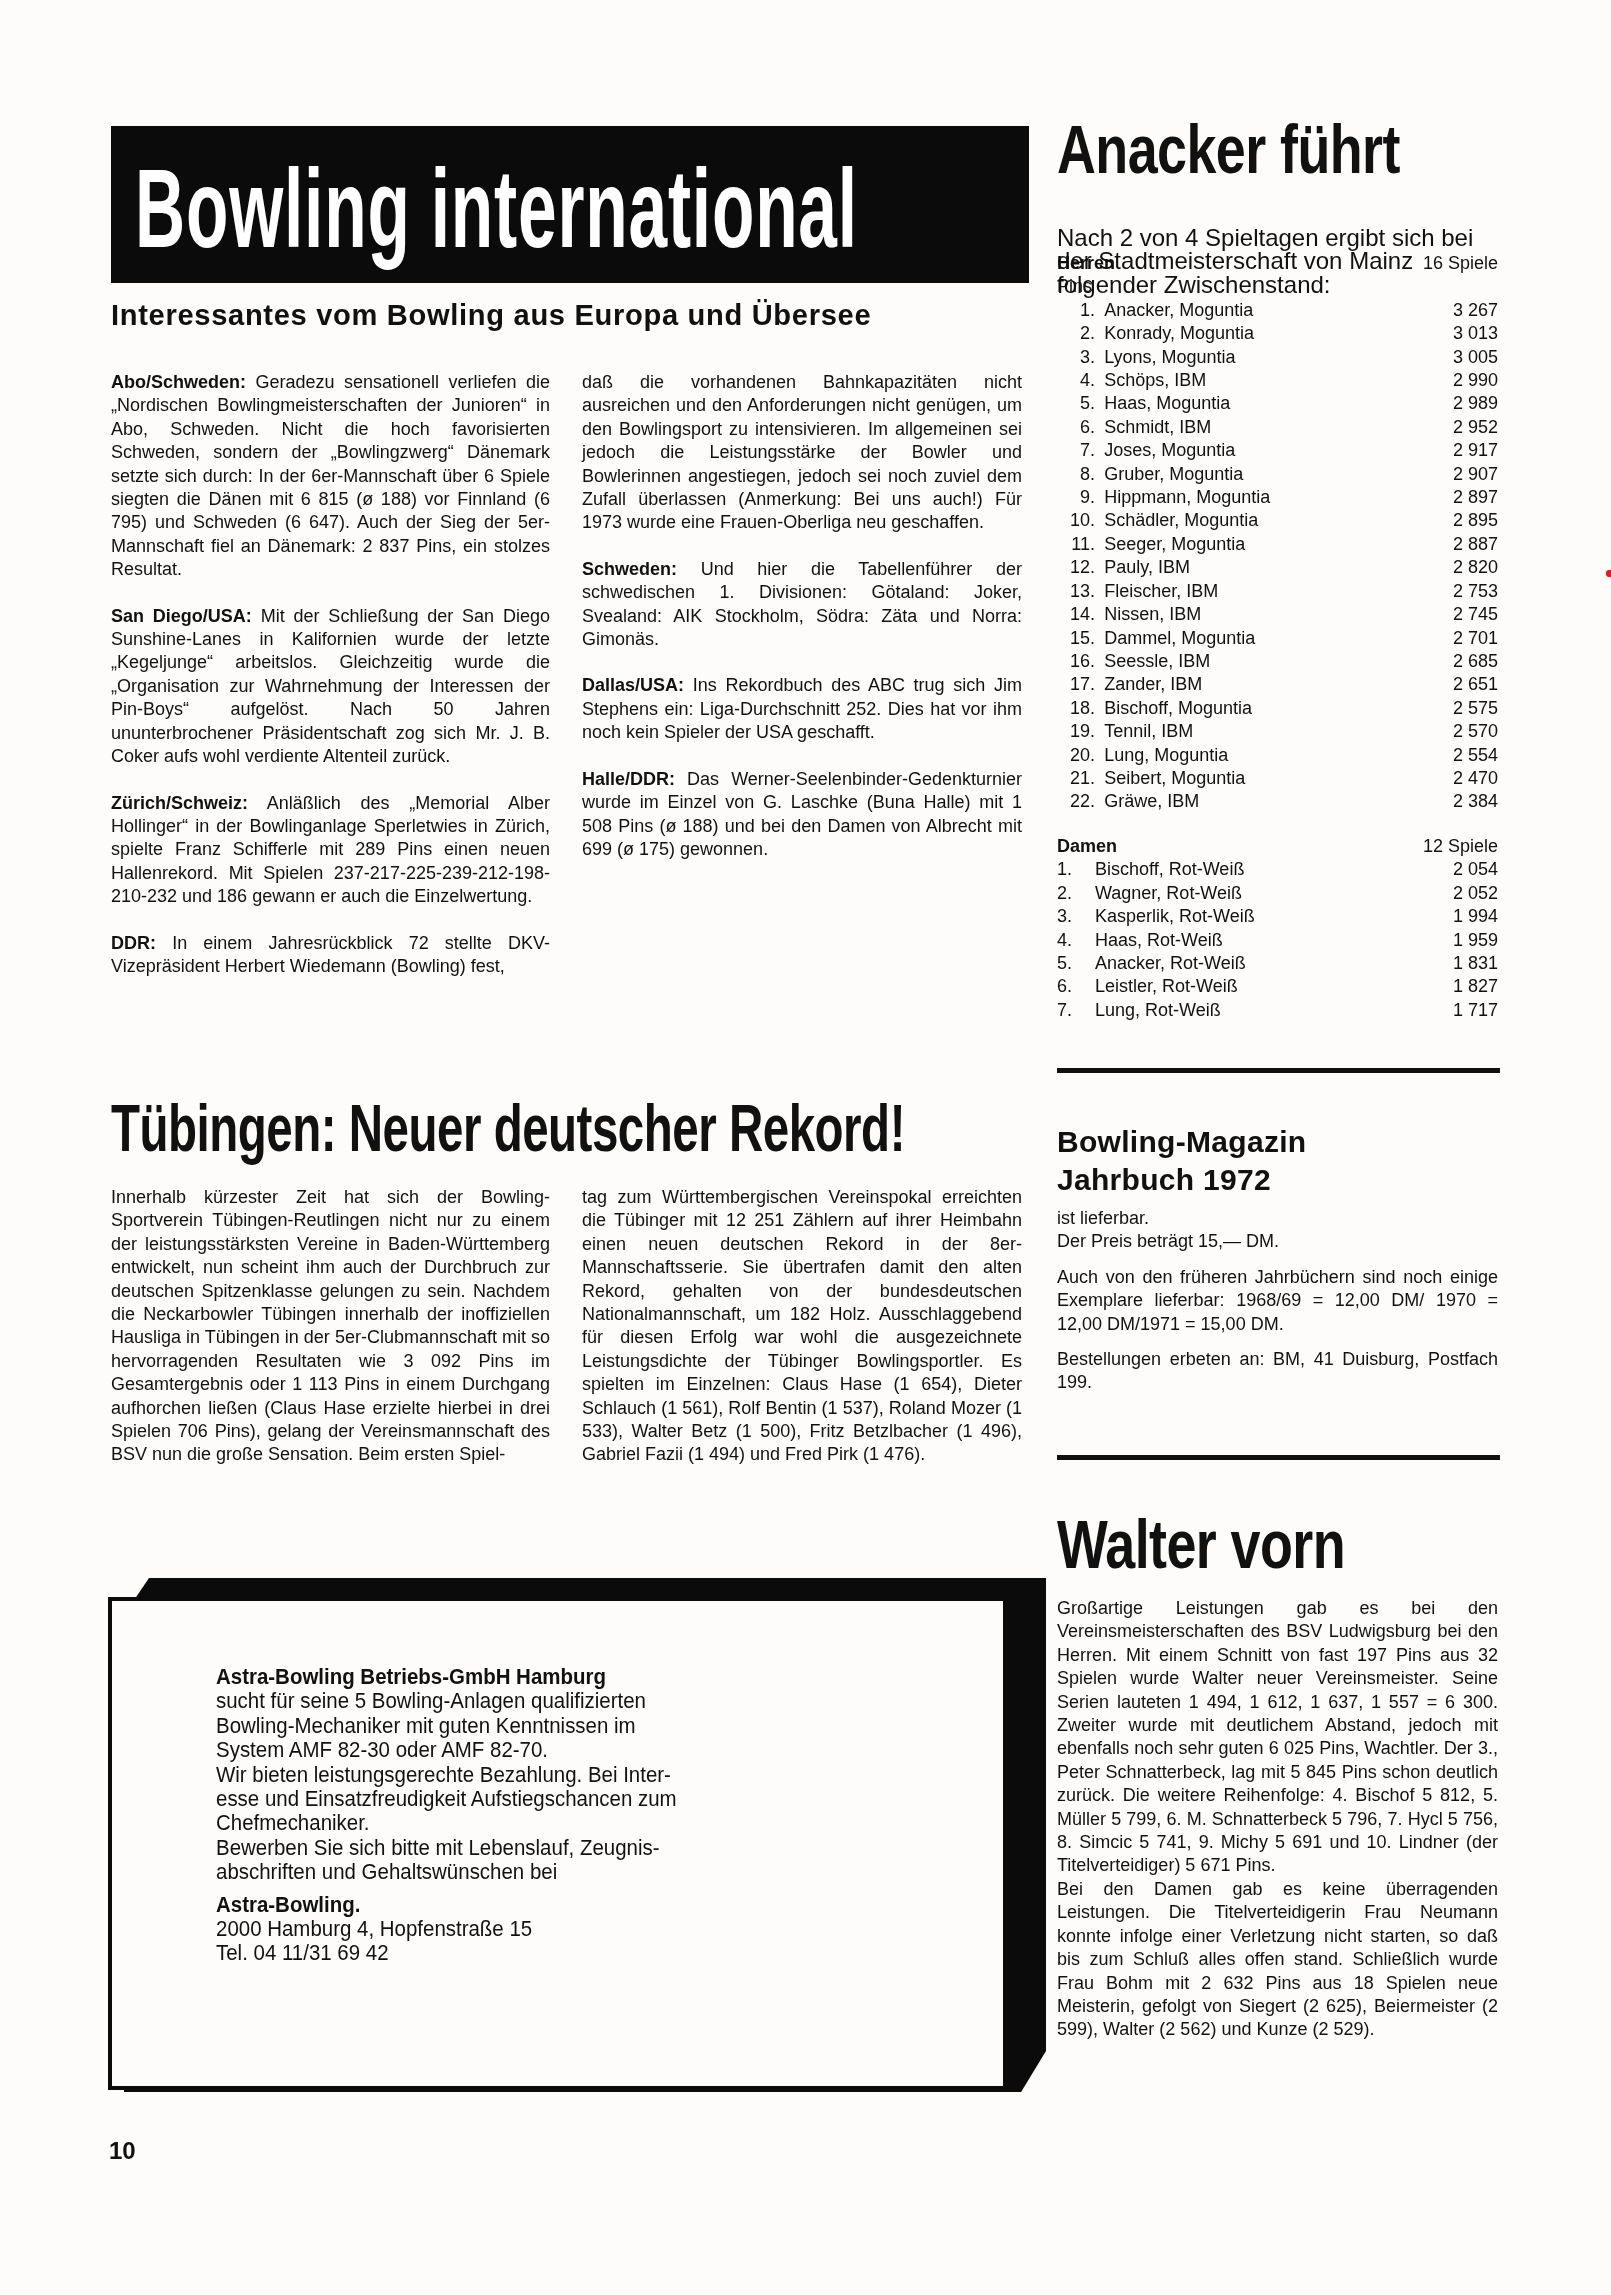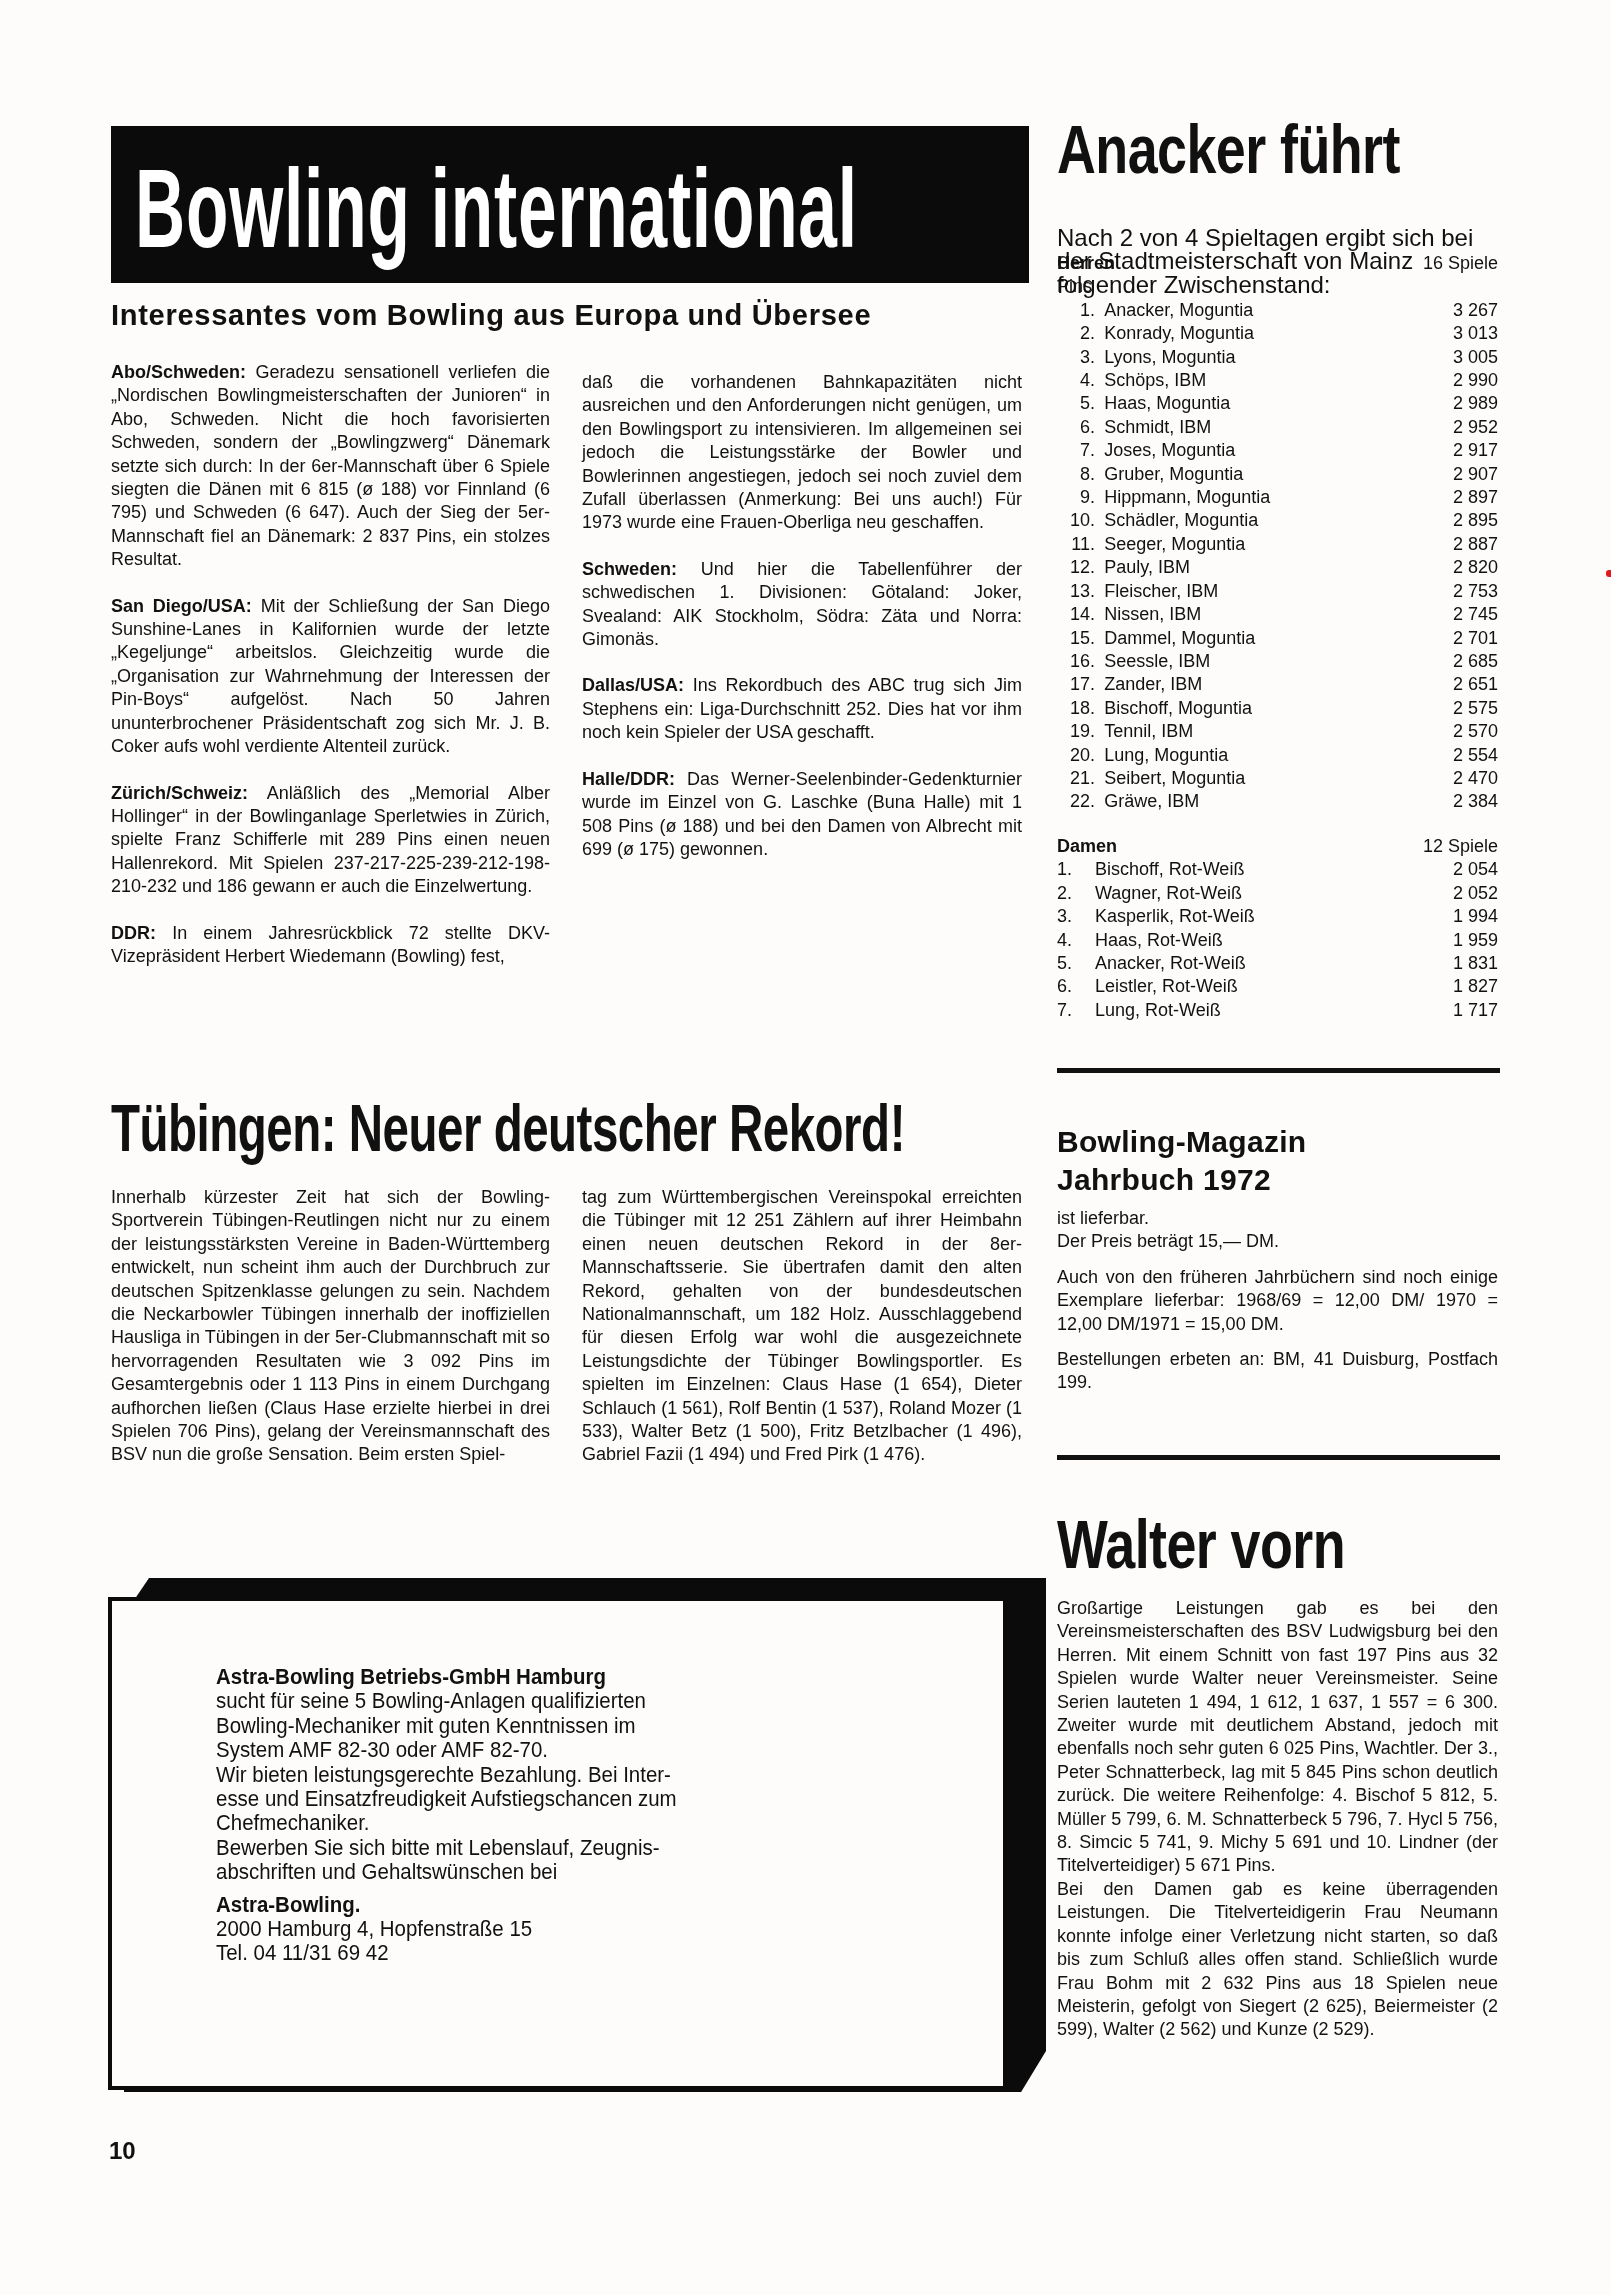--- a/index.html
+++ b/index.html
@@ -13,21 +13,21 @@
   .body-text { font-size: 18px; line-height: 23.4px; text-align: justify; }
   .body-text p { margin: 0 0 23px 0; }
   .body-text b { font-weight: 700; }
   .kicker { font-weight: 700; }
 
   
   #banner { left: 111px; top: 126px; width: 918px; height: 157px; background: #0b0b0b; }
   #banner-title { left: 135px; top: 153px; font-size: 112px; color: #fff; line-height: 1; transform: scaleX(0.62); letter-spacing: 1.3px; }
   #subtitle { left: 111px; top: 298px; font-size: 30px; font-weight: 700; letter-spacing: 0.7px; transform: scaleX(0.97); transform-origin: left top; white-space: nowrap; }
 
-  #col1 { left: 111px; top: 361px; width: 439px; }
+  #col1 { left: 111px; top: 371px; width: 439px; }
   #col2 { left: 582px; top: 371px; width: 440px; }
 
   
   #anacker-title { left: 1057px; top: 115px; font-size: 69px; line-height: 1; transform: scaleX(0.78); }
   #anacker-intro { left: 1057px; top: 206px; width: 441px; font-size: 24px; line-height: 23.4px; margin-top: 20px; }
   .rank-table { left: 1057px; width: 441px; font-size: 18px; line-height: 23.4px; }
   .rank-table .hdr { display: flex; justify-content: space-between; }
   .rank-table .hdr .lbl { font-weight: 700; }
   .rank-table .pinslbl { text-align: left; }
   .rank-row { display: flex; }

